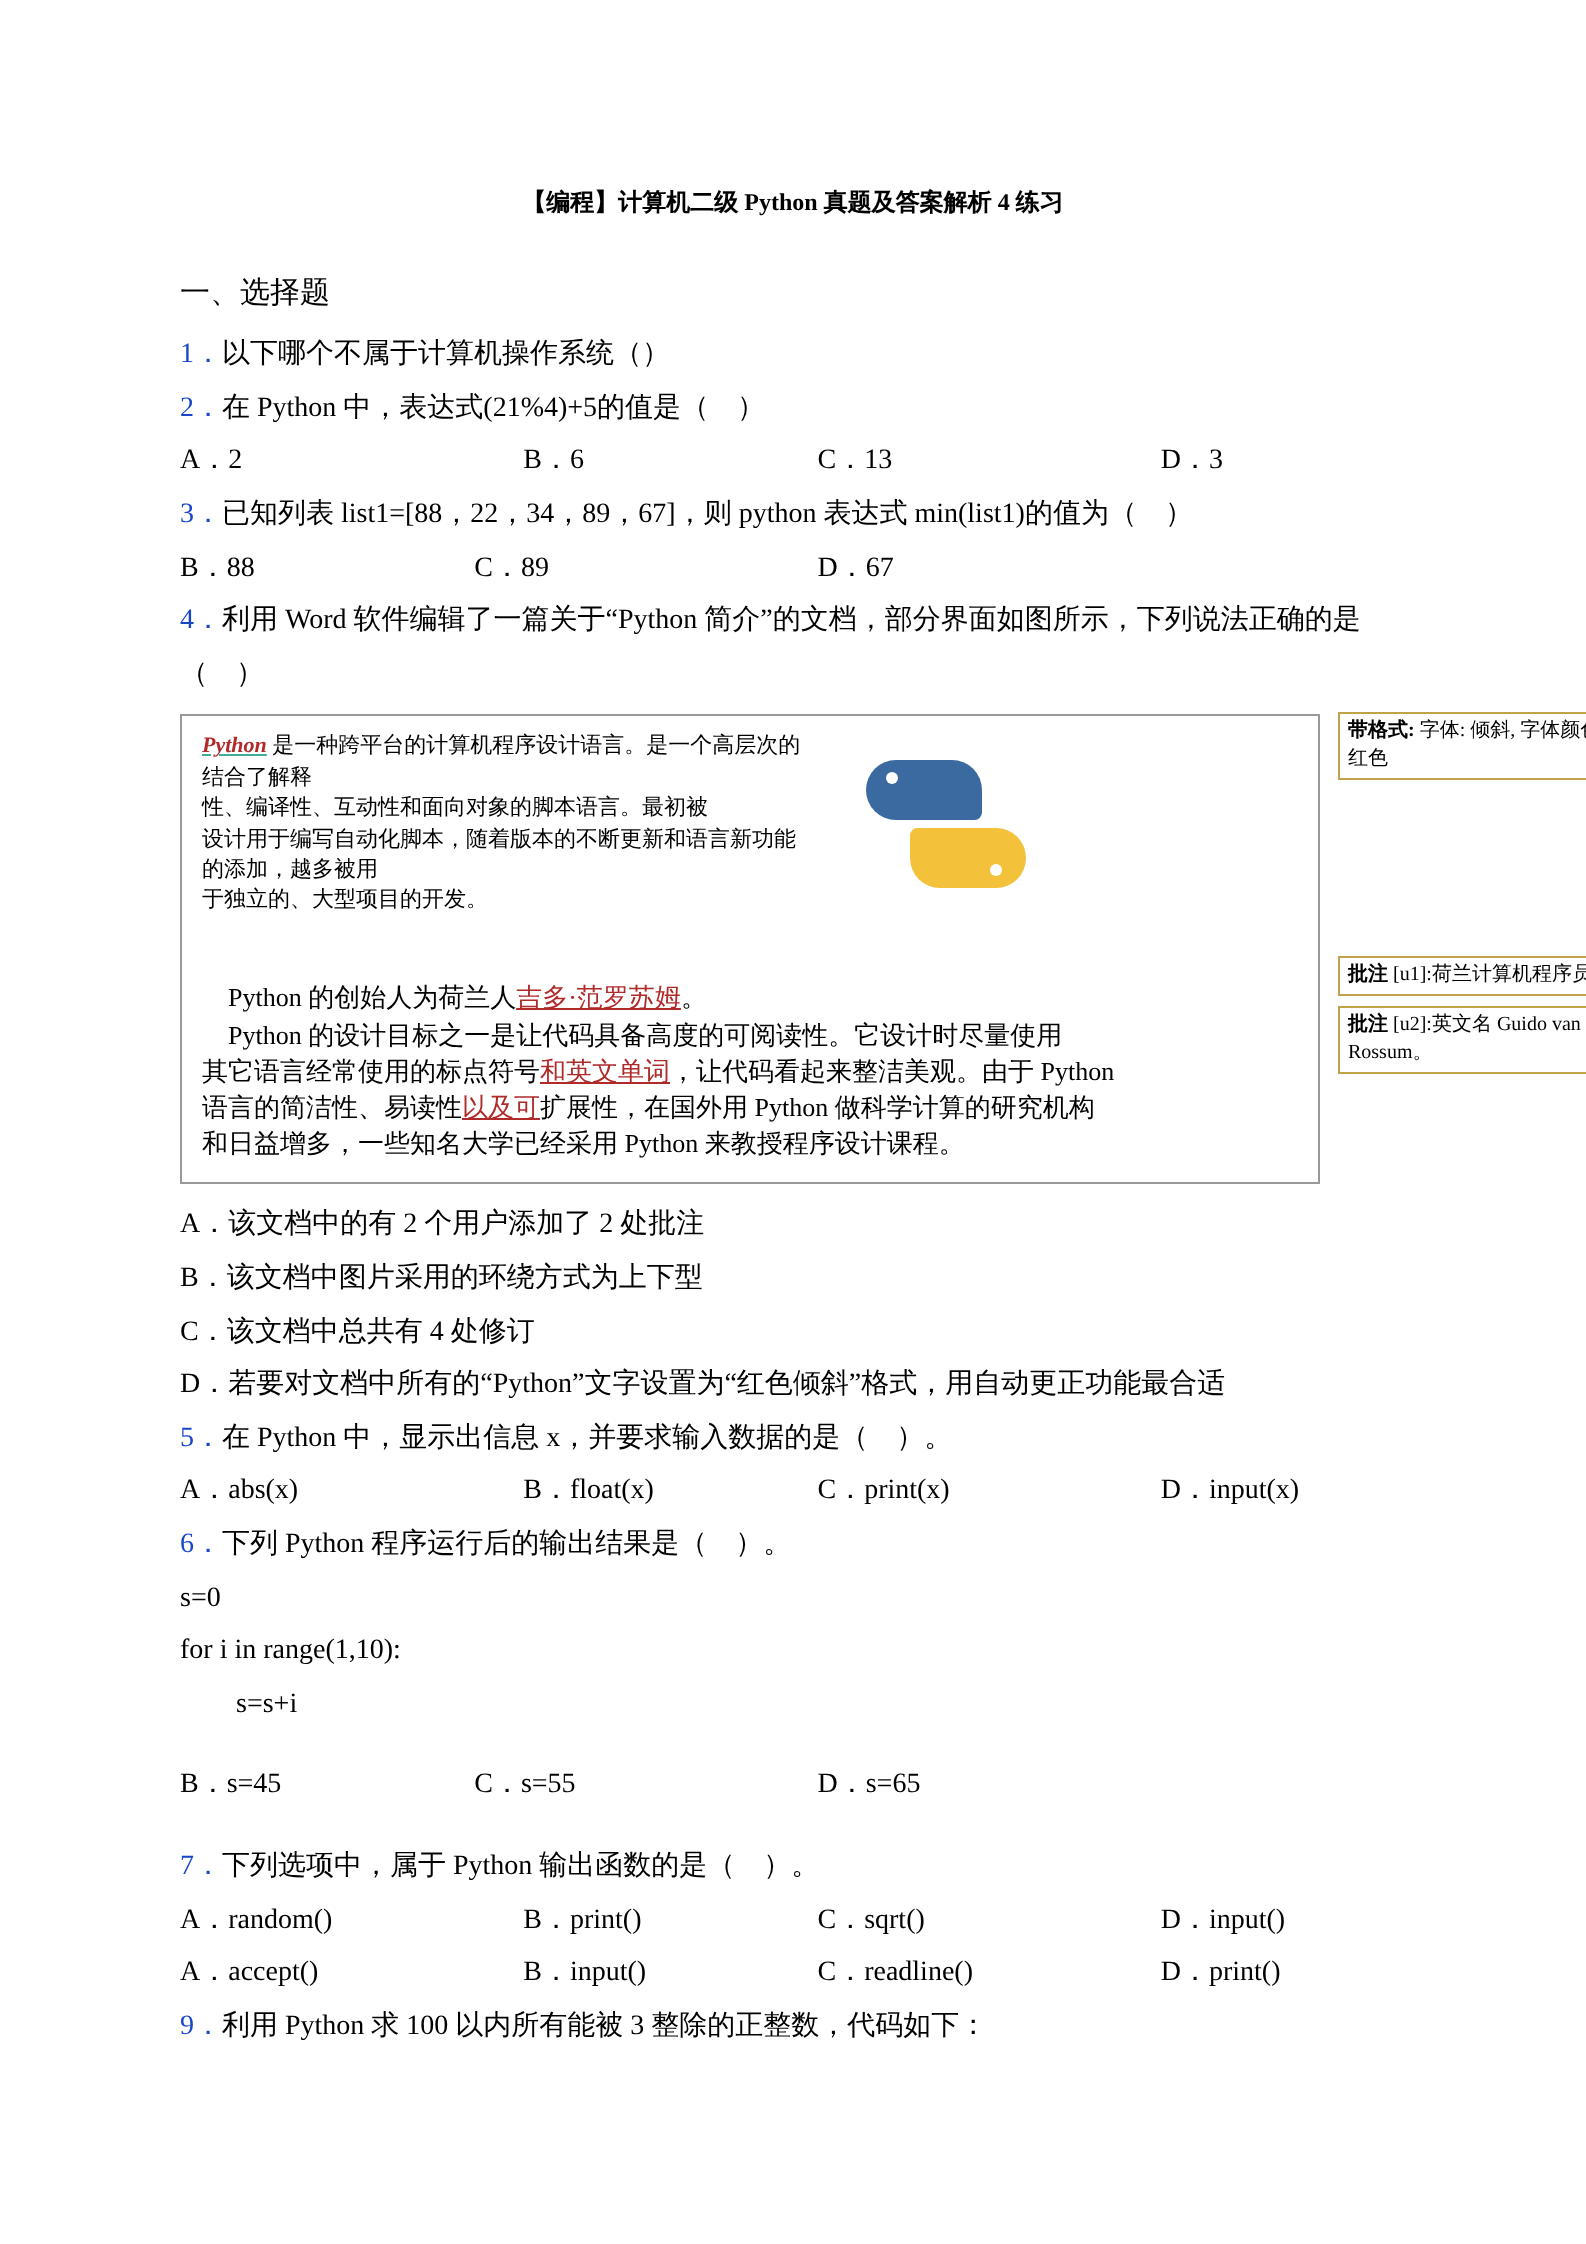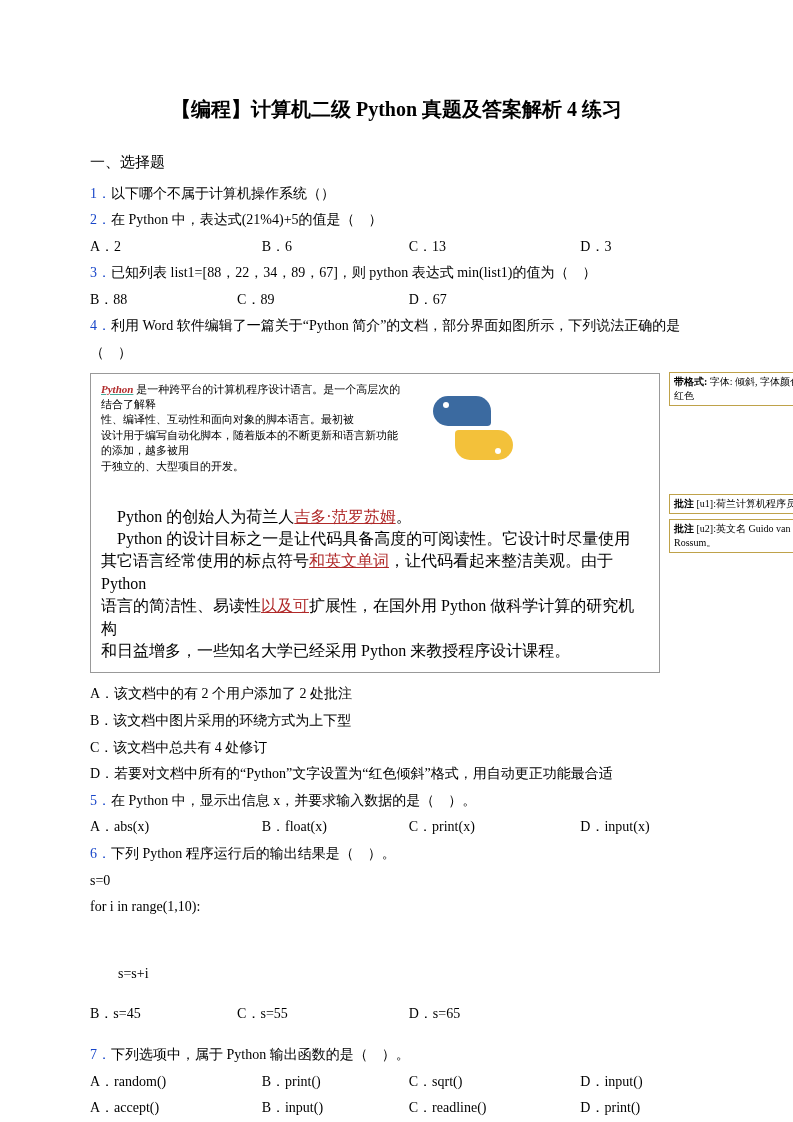--- a/index.html
+++ b/index.html
@@ -14,21 +14,21 @@
   .page {
     width: 793px;
     min-height: 1122px;
     margin: 0 auto;
     padding: 90px 90px 40px 90px;
     box-sizing: border-box;
   }
   .title {
     text-align: center;
     font-weight: bold;
-    font-size: 20px;
+    font-size: 12px;
     margin-bottom: 20px;
   }
   .section {
     font-size: 15px;
     margin-bottom: 4px;
   }
   .q-line { margin: 0; }
   .qnum { color: #1846c9; }
   .opts { display: flex; }
   .opt { flex: 1 1 0; }
@@ -96,27 +96,27 @@
     box-sizing: border-box;
   }
   .comment-head {
     color: #000;
     font-weight: bold;
   }
   .c1 { top: -2px; }
   .c2 { top: 120px; }
   .c3 { top: 145px; }
   .fig-below {
-    font-size: 16px;
+    font-size: 13px;
     margin-top: 4px;
   }
   .redline { color: #b02a2a; text-decoration: underline; }
   .green-underline { text-decoration: underline; text-decoration-color: #4a9; }
   .code { font-family: "Times New Roman", serif; }
-  .indent { padding-left: 28px; margin-top: 40px; }
+  .indent { padding-left: 28px; }
   .spacer { height: 14px; }
 </style>
 </head>
 <body>
 
 <div class="page">
 
   <div class="title">【编程】计算机二级 Python 真题及答案解析 4 练习</div>
 
   <div class="section">一、选择题</div>

